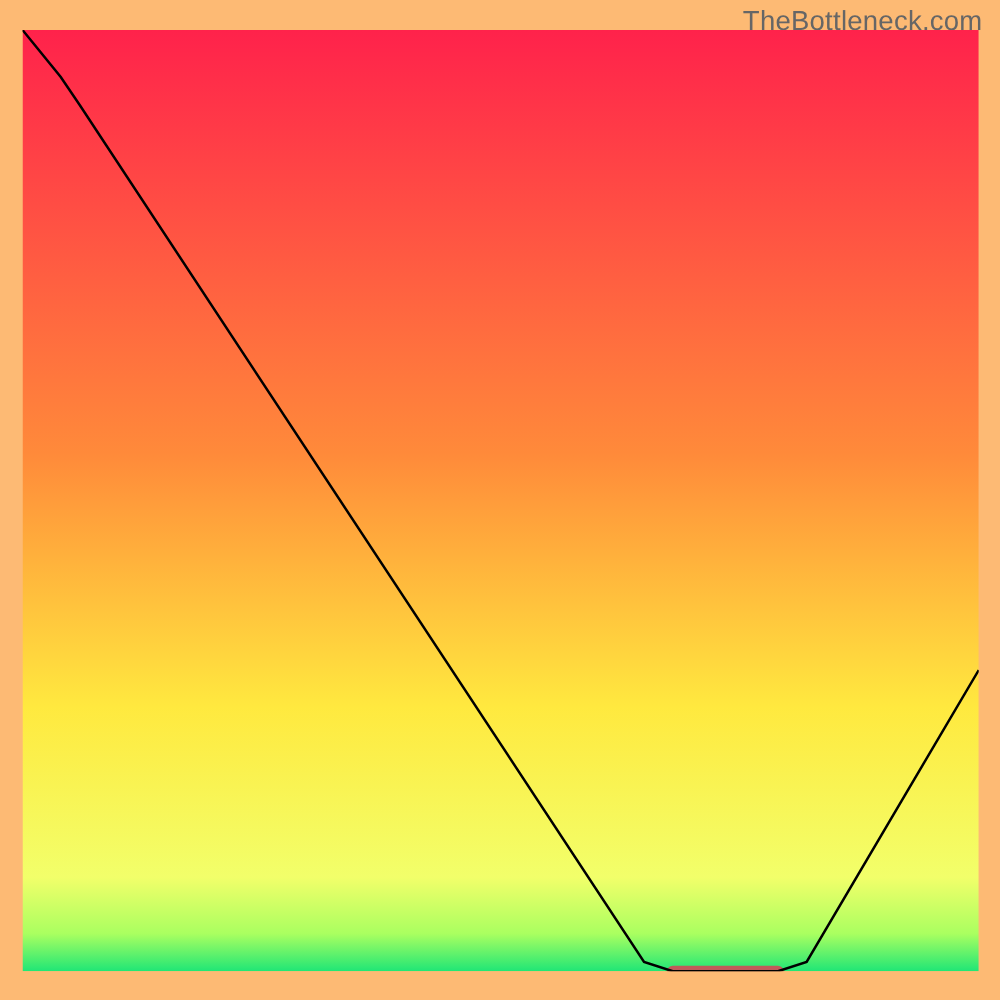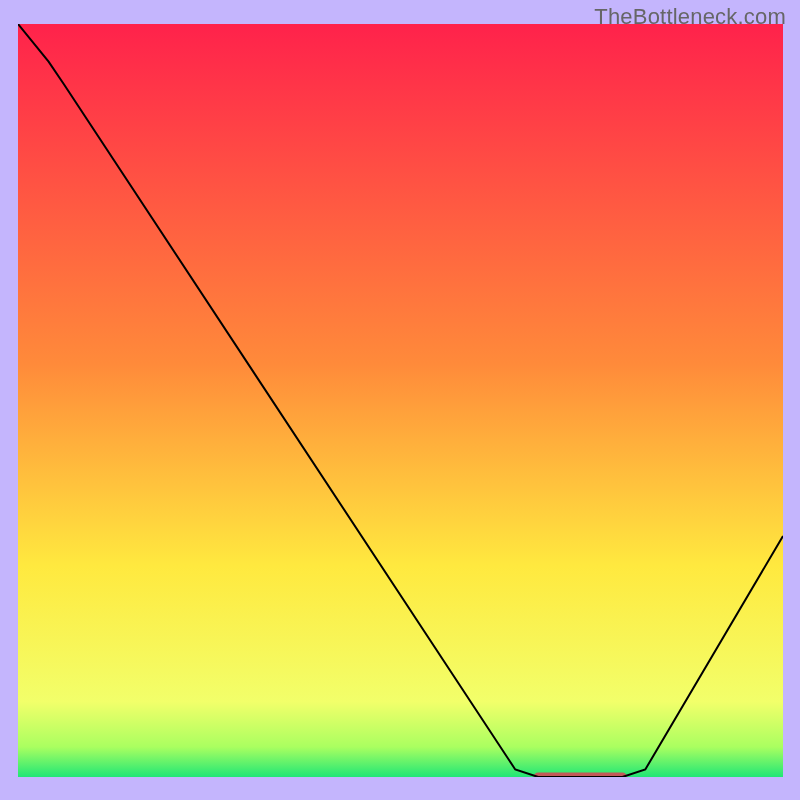--- a/index.html
+++ b/index.html
@@ -1,17 +1,17 @@
 <!DOCTYPE html>
 <html><head>
 <meta charset="utf-8">
 <style>
   * { margin: 0; padding: 0; box-sizing: border-box; }
   html, body { width: 800px; height: 800px; background: #000; overflow: hidden; }
-  .wrap { position: relative; width: 800px; height: 800px; background: #c4b5fd; }
+  .wrap { position: relative; width: 800px; height: 800px; background: #fdba74; }
   .plot { position: absolute; left: 18px; top: 24px; width: 765px; height: 753px; }
   .watermark { position: absolute; top: 4px; right: 14px; color: #666; font-family: Arial, Helvetica, sans-serif; font-size: 22px; letter-spacing: 0.2px; }
   svg { display: block; }
 </style>
 </head>
 <body>
 
 <div class="wrap">
   <div class="watermark">TheBottleneck.com</div>
   <div class="plot">

